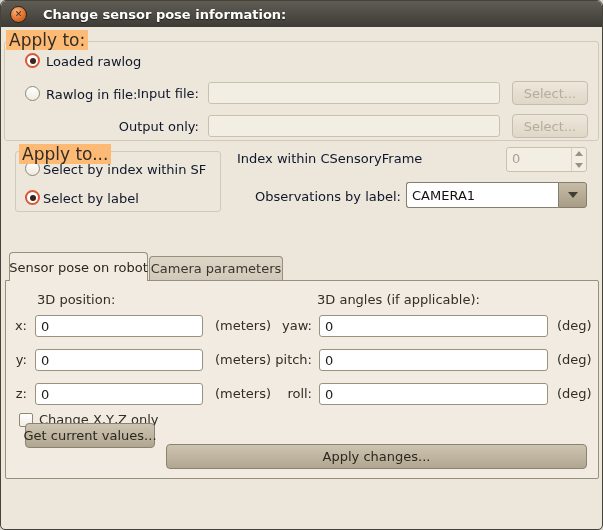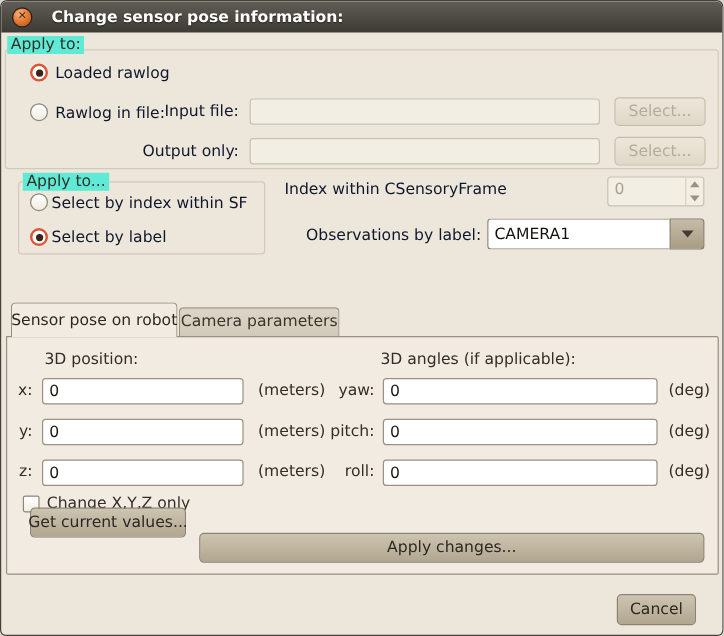--- a/index.html
+++ b/index.html
@@ -18,21 +18,21 @@
     width:17px; height:17px; margin-left:9px; border-radius:50%;
     background:radial-gradient(circle at 35% 28%, #f6b277, #e0722e 55%, #a9511c);
     border:1px solid #26231f; box-sizing:border-box;
     display:flex; align-items:center; justify-content:center;
     color:#4f2810; font-size:9px; font-weight:bold; line-height:1; cursor:default;
   }
   .title-text { color:#ffffff; font-weight:bold; font-size:13px; margin-left:16px; text-shadow:0 1px 1px #201d19; }
   .lbl { position:absolute; font-size:13px; color:#0f172a; white-space:nowrap; }
   .lbl-r { text-align:right; }
   .frame { position:absolute; border:1px solid #d2cab9; border-radius:3px; box-sizing:border-box; }
-  .legend { position:absolute; font-size:13px; color:#322d26; background:#5eead4; padding:0 3px; white-space:nowrap; z-index:2; }
+  .legend { position:absolute; font-size:17px; color:#322d26; background:#fdba74; padding:0 3px; white-space:nowrap; z-index:2; }
   .text-input {
     position:absolute; background:#ffffff; border:1px solid #9a9180; border-radius:3px;
     font-family:"DejaVu Sans", sans-serif; font-size:13px; padding:2px 5px;
     box-sizing:border-box; color:#1d1a15; outline:none;
   }
   .text-input.dis { background:#f3eee4; border-color:#c9c1b0; color:#a8a092; }
   .btn {
     position:absolute; background:linear-gradient(#cdc4b1, #b1a690);
     border:1px solid #8a8272; border-radius:4px; font-size:13px; color:#2c2821;
     display:flex; align-items:center; justify-content:center; box-sizing:border-box; cursor:default;
@@ -168,15 +168,14 @@
   <span class="plbl lbl-r" style="left:250px; top:385px; width:61px; z-index:2;">roll:</span>
   <input class="text-input" style="left: 318px; top: 382px; width: 229px; height: 22px; z-index: 2;" value="0">
   <span class="plbl" style="left:556px; top:385px; z-index:2;">(deg)</span>
 
   <span class="checkbox" style="left:18px; top:412px; z-index:2;"></span>
   <span class="plbl" style="left:38px; top:411px; z-index:2;">Change X,Y,Z only</span>
 
   <div class="btn" style="left:24px; top:422px; width:130px; height:25px; z-index:2;">Get current values...</div>
   <div class="btn" style="left:165px; top:443px; width:421px; height:25px; z-index:2;">Apply changes...</div>
 
-  <div class="btn" style="left:513px; top:494px; width:66px; height:26px;">Cancel</div>
 
 </div>
 
 </body></html>

